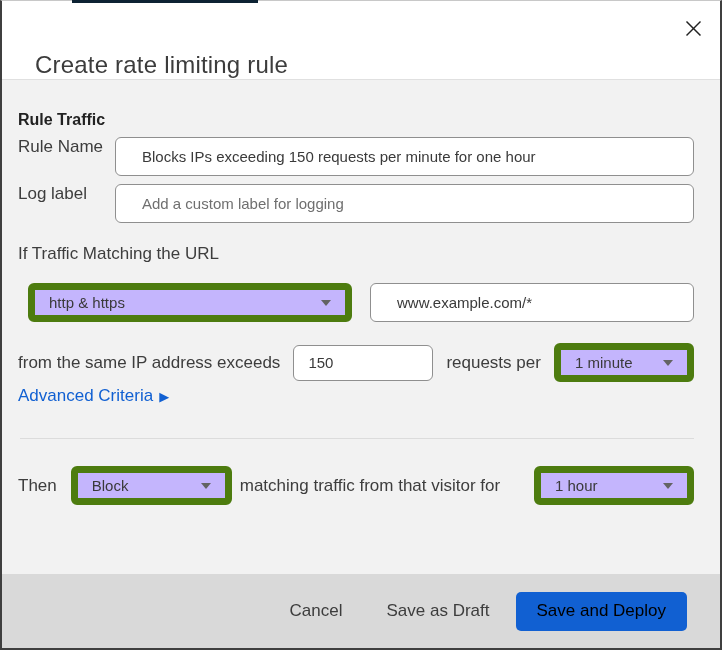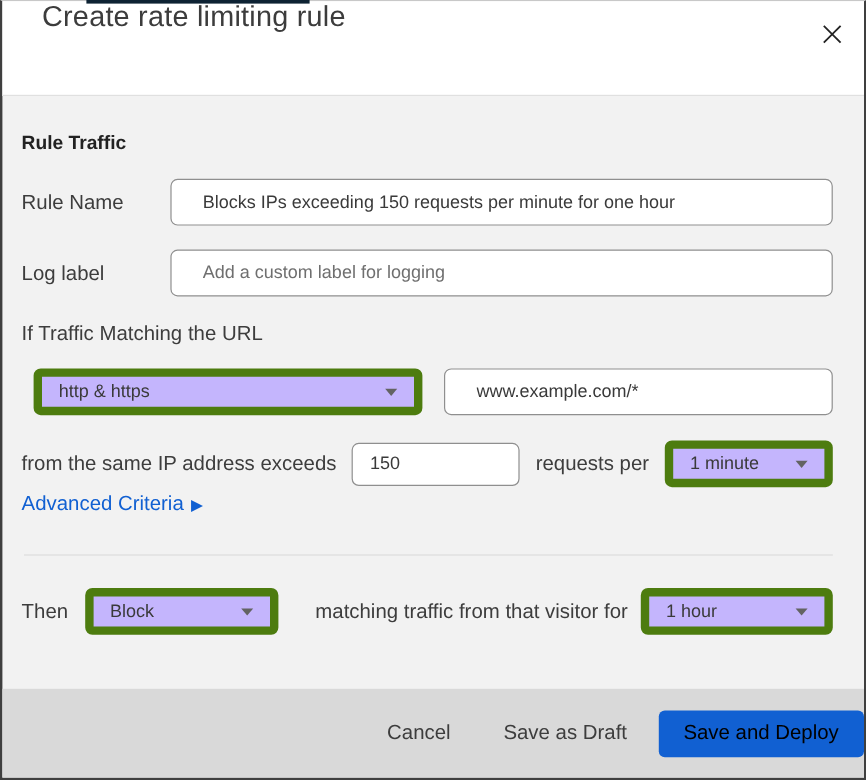--- a/index.html
+++ b/index.html
@@ -34,21 +34,21 @@
     display: flex;
     flex-direction: column;
   }
   .dialog-header {
     position: relative;
     background: #ffffff;
     height: 79px;
     flex: 0 0 auto;
     border-bottom: 1px solid #e0e0e0;
     display: flex;
-    align-items: flex-start;
+    align-items: flex-end;
     padding: 0 28px 0 33px;
     box-sizing: border-box;
   }
   .dialog-title {
     font-size: 24px;
     color: #3c3c3c;
     letter-spacing: 0.2px;
   }
   .close-btn {
     position: absolute;
@@ -70,23 +70,21 @@
     box-sizing: border-box;
   }
   .section-heading {
     margin-top: 31px;
     font-size: 16px;
     font-weight: bold;
     color: #222222;
   }
   .field-row {
     display: flex;
-    align-items: center;
-    margin-top: 20px;
-    gap: 27px;
+    margin-top: 8px;
   }
   .field-label {
     width: 97px;
     flex: 0 0 auto;
     font-size: 17px;
     color: #3d3d3d;
   }
   .text-input {
     flex: 1 1 auto;
     height: 39px;
@@ -177,29 +175,30 @@
     border: none;
     border-top: 1px solid #dcdcdc;
   }
   .then-row {
     display: flex;
     align-items: center;
     margin-top: 27px;
   }
   .then-label { flex: 0 0 auto; }
   .action-select { width: 161px; margin-left: 14px; gap: 39px; }
-  .then-middle { margin-left: 31px; }
+  .then-middle { margin-left: 8px; }
   .duration-select { width: 160px; margin-left: auto; }
   .dialog-footer {
     flex: 0 0 auto;
     height: 74px;
     background: #d9d9d9;
     display: flex;
     align-items: center;
     justify-content: flex-end;
+    padding-right: 33px;
     box-sizing: border-box;
   }
   .ghost-btn {
     background: transparent;
     border: none;
     font-family: "Liberation Sans", sans-serif;
     font-size: 17px;
     color: #3d3d3d;
     padding: 8px 22px;
     cursor: pointer;

